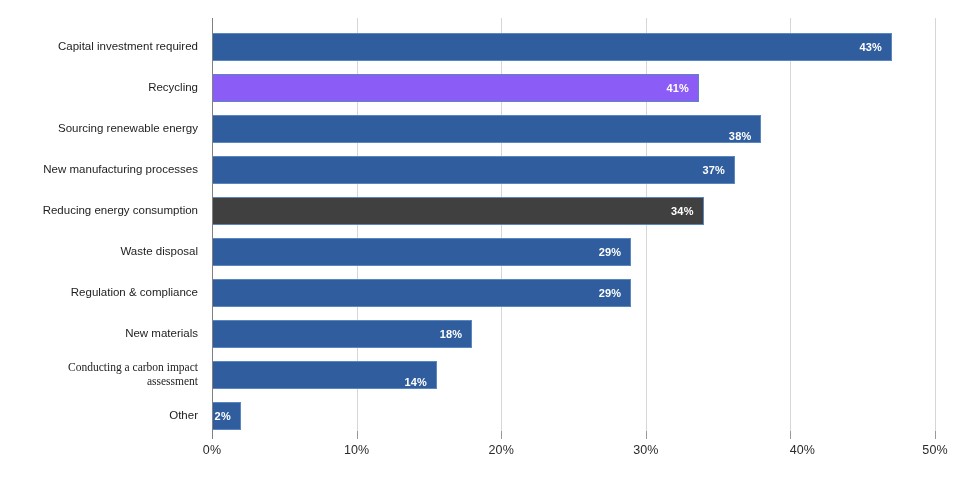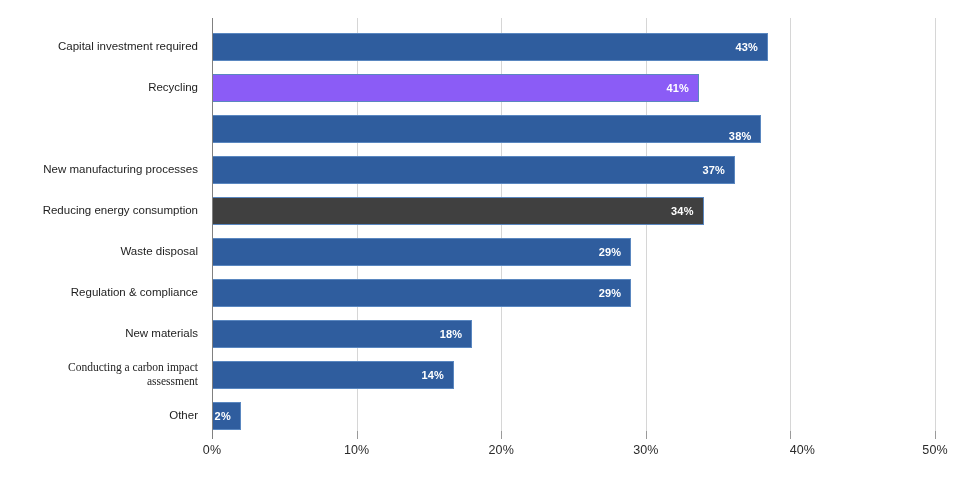--- a/index.html
+++ b/index.html
@@ -147,31 +147,32 @@
       <div class="tick-label" style="left: 645.8px;">30%</div>
       <div class="tick-mark" style="left: 790.4px;"></div>
       <div class="tick-label" style="left: 790.4px; margin-left: 12px;">40%</div>
       <div class="tick-mark" style="left: 935px;"></div>
       <div class="tick-label" style="left: 935px;">50%</div>
     </div>
 
   <div class="rows-layer">
       <div class="row" style="top: 33px;">
         <div class="cat-label single">Capital investment required</div>
-        <div class="bar" style="width: 556px; background: rgb(47, 93, 158); border-color: rgb(90, 135, 192);">
+        <div class="bar" style="width: 680px; background: rgb(47, 93, 158); border-color: rgb(90, 135, 192);">
           <span class="bar-value">43%</span>
         </div>
       </div>
       <div class="row" style="top: 74px;">
         <div class="cat-label single">Recycling</div>
         <div class="bar" style="width: 487px; background: #8b5cf6; border-color: rgb(90, 135, 192); padding-left: 20px;">
           <span class="bar-value">41%</span>
         </div>
       </div>
       <div class="row" style="top: 115px;">
+        <div class="cat-label single">Sourcing renewable energy</div>
         <div class="bar" style="width: 549.48px; background: rgb(47, 93, 158); border-color: rgb(90, 135, 192); align-items: flex-end;">
           <span class="bar-value">38%</span>
         </div>
       </div>
       <div class="row" style="top: 156px;">
         <div class="cat-label single">New manufacturing processes</div>
         <div class="bar" style="width: 523px; background: rgb(47, 93, 158); border-color: rgb(90, 135, 192);">
           <span class="bar-value">37%</span>
         </div>
       </div>
@@ -195,21 +196,21 @@
       </div>
       <div class="row" style="top: 320px;">
         <div class="cat-label single">New materials</div>
         <div class="bar" style="width: 260.28px; background: rgb(47, 93, 158); border-color: rgb(90, 135, 192);">
           <span class="bar-value">18%</span>
         </div>
       </div>
       <div class="row" style="top: 361px;">
         <div class="cat-label double">Conducting a carbon impact
 assessment</div>
-        <div class="bar" style="width: 242px; background: rgb(47, 93, 158); border-color: rgb(90, 135, 192);">
+        <div class="bar" style="width: 225px; background: rgb(47, 93, 158); border-color: rgb(90, 135, 192); align-items: flex-end;">
           <span class="bar-value">14%</span>
         </div>
       </div>
       <div class="row" style="top: 402px;">
         <div class="cat-label single">Other</div>
         <div class="bar" style="width: 28.92px; background: rgb(47, 93, 158); border-color: rgb(90, 135, 192);">
           <span class="bar-value">2%</span>
         </div>
       </div>
     </div>

